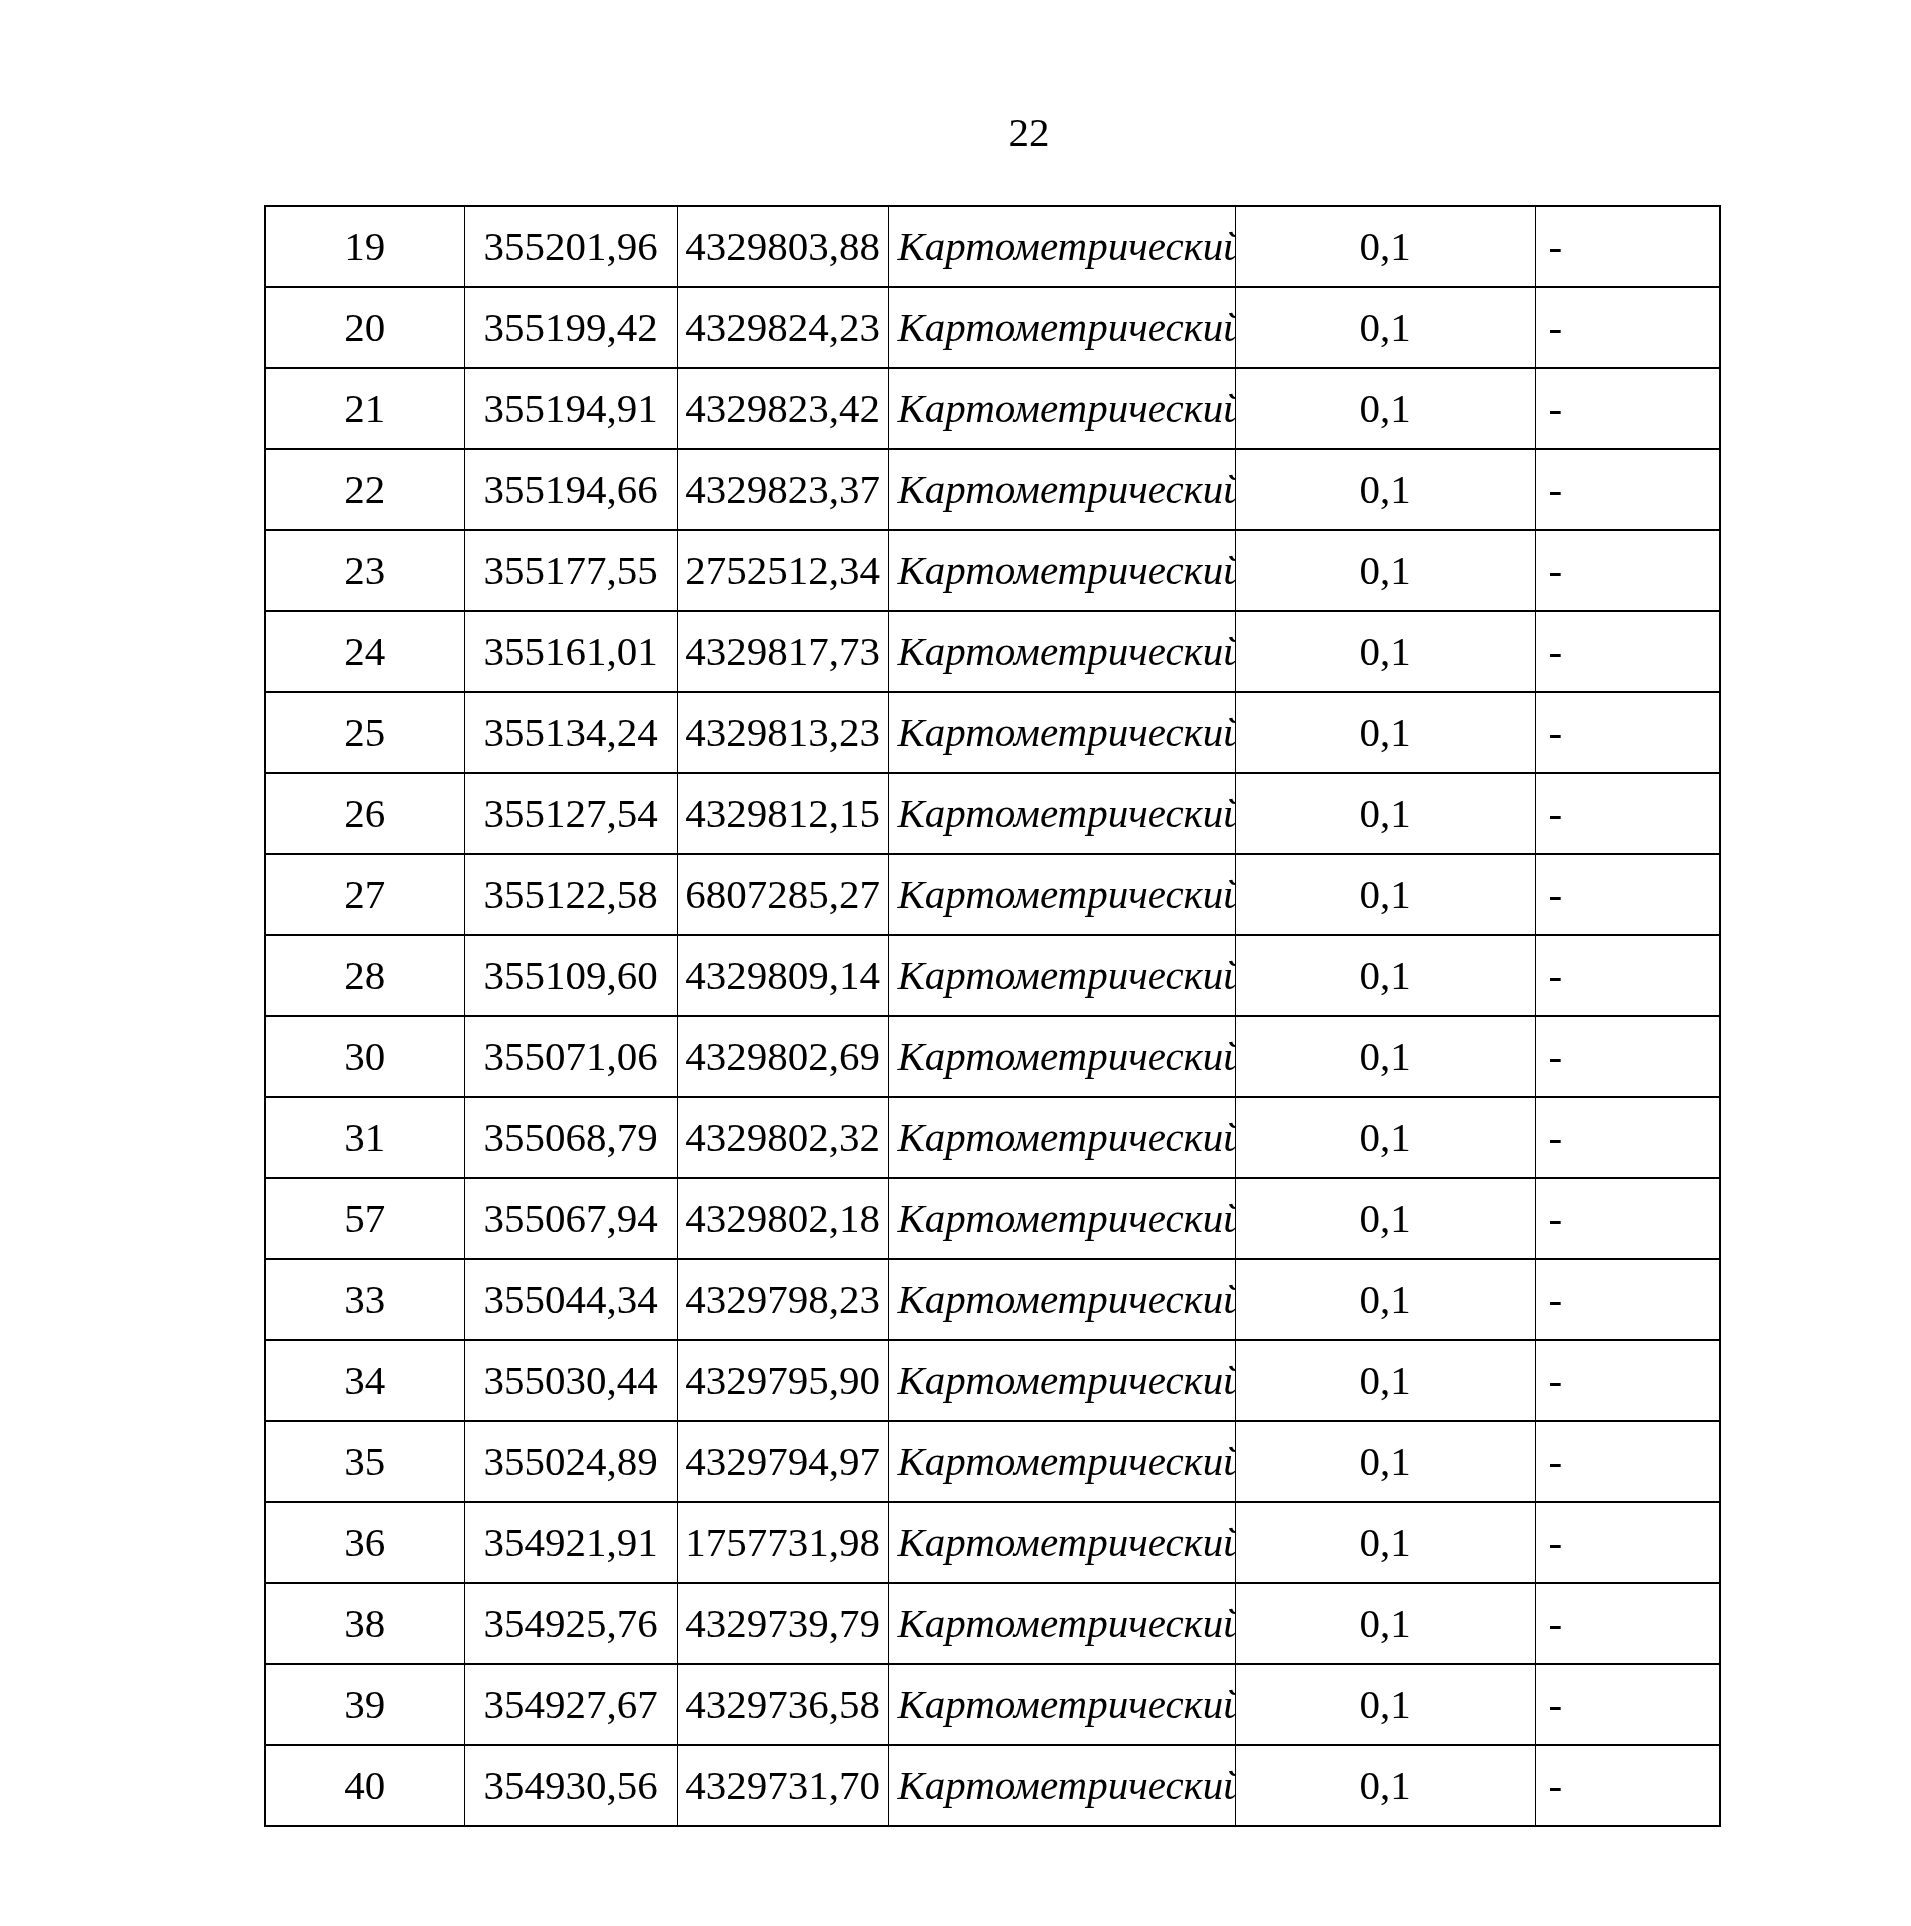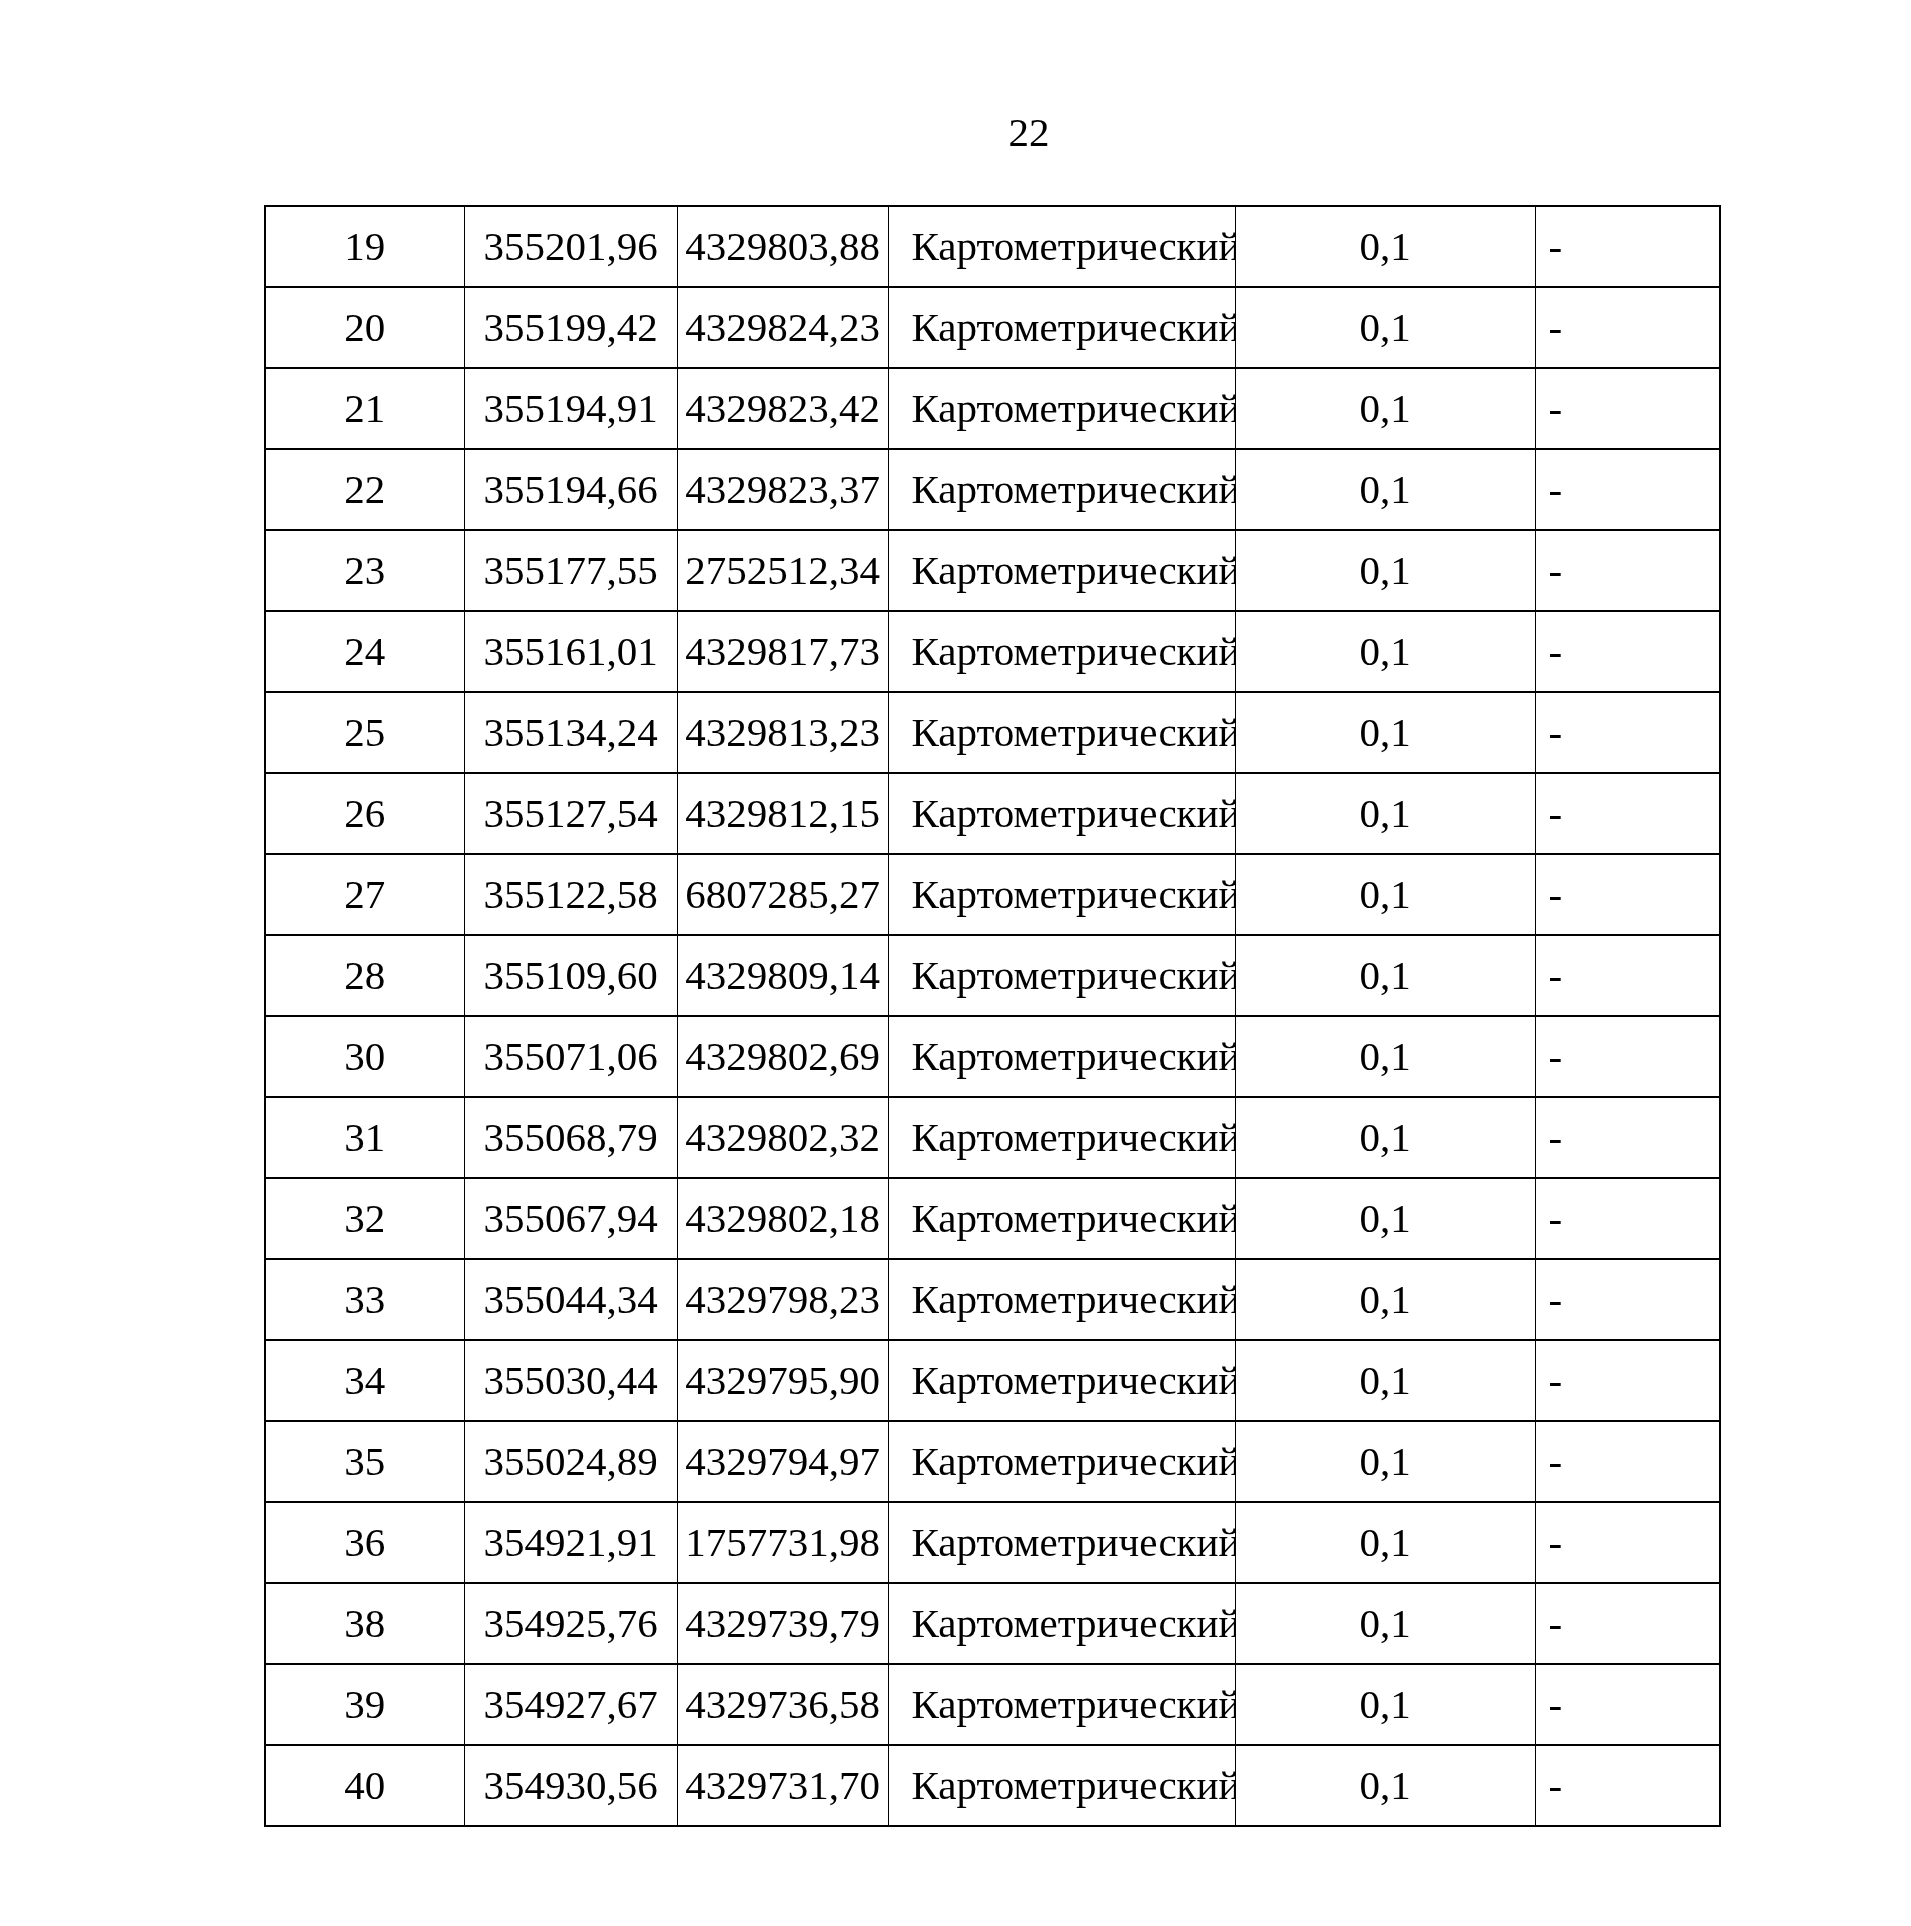--- a/index.html
+++ b/index.html
@@ -42,21 +42,22 @@
     padding: 0;
     font-size: 41px;
     line-height: 1;
     vertical-align: middle;
     text-align: center;
     overflow: hidden;
     white-space: nowrap;
   }
   table.coords-table td.c-method {
     text-align: left;
-    padding-left: 23px;
+    padding-left: 9px;
+    font-style: italic;
   }
   table.coords-table td.c-note {
     text-align: left;
     padding-left: 13px;
   }
 </style>
 </head>
 <body>
 
 <div class="page-number">22</div>
@@ -161,21 +162,21 @@
   </tr>
       <tr>
     <td class="c-num">31</td>
     <td class="c-x">355068,79</td>
     <td class="c-y">4329802,32</td>
     <td class="c-method">Картометрический</td>
     <td class="c-prec">0,1</td>
     <td class="c-note">-</td>
   </tr>
       <tr>
-    <td class="c-num">32</td>
+    <td class="c-num">57</td>
     <td class="c-x">355067,94</td>
     <td class="c-y">4329802,18</td>
     <td class="c-method">Картометрический</td>
     <td class="c-prec">0,1</td>
     <td class="c-note">-</td>
   </tr>
       <tr>
     <td class="c-num">33</td>
     <td class="c-x">355044,34</td>
     <td class="c-y">4329798,23</td>

